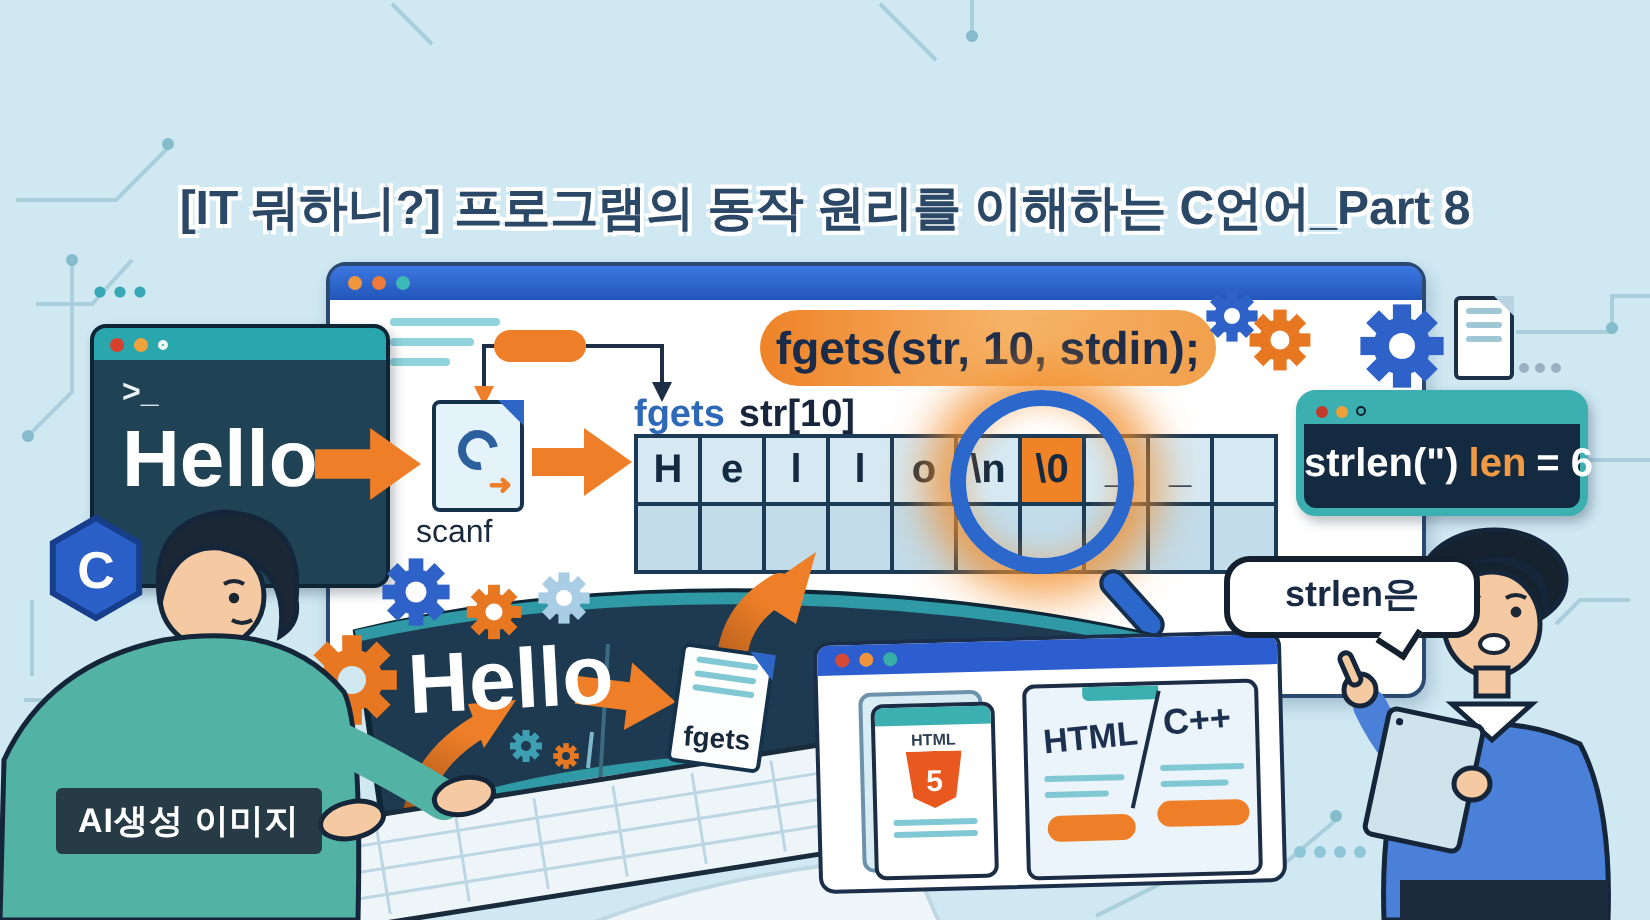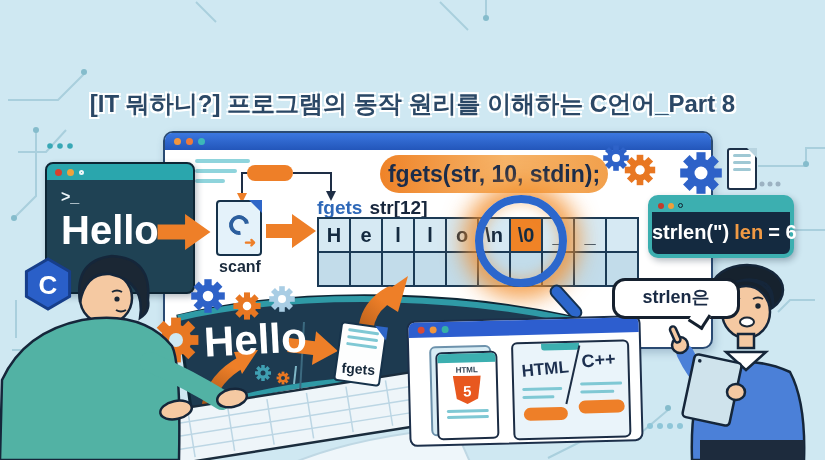--- a/index.html
+++ b/index.html
@@ -51,21 +51,21 @@
   .term-prompt{position:absolute;left:14px;top:24px;color:#eaf4f8;font-size:16px;font-weight:800;}
   .term-out{position:absolute;left:14px;top:44px;color:#fff;font-size:40px;font-weight:800;}
 
   
   .scanf-doc{position:absolute;left:216px;top:200px;width:46px;height:56px;background:#e4f2fa;border:2px solid #16324a;
     border-radius:4px;z-index:4;}
   .scanf-doc .fold{position:absolute;right:-2px;top:-2px;width:0;height:0;border-top:13px solid #2e66c8;border-left:13px solid transparent;}
   .scanf-doc .cring{position:absolute;left:11px;top:13px;width:20px;height:20px;border:4px solid #2c5f9e;border-radius:50%;
     border-right-color:transparent;transform:rotate(35deg);}
   .scanf-doc .mini-arrow{position:absolute;right:4px;bottom:4px;color:#ee7f28;font-size:14px;font-weight:800;}
-  .scanf-label{position:absolute;left:208px;top:258px;width:64px;text-align:center;font-size:16px;font-weight:700;color:#1a2a3c;z-index:4;}
+  .scanf-label{position:absolute;left:208px;top:258px;width:64px;font-size:16px;font-weight:400;color:#1a2a3c;z-index:4;}
 
   
   .strlenwin{position:absolute;left:648px;top:195px;width:146px;height:63px;background:#142a40;border:4px solid #3cafb0;
     border-radius:10px;z-index:5;box-shadow:2px 3px 6px rgba(20,40,60,.3);}
   .strlenwin .bar{height:13px;background:#3cafb0;display:flex;align-items:center;gap:4px;padding-left:6px;}
   .strlenwin .dot{width:6px;height:6px;}
   .strlen-line{position:absolute;left:0;top:22px;width:100%;text-align:center;font-size:20px;font-weight:700;color:#fff;white-space:nowrap;}
   .strlen-line .var{color:#f09a44;margin:0 5px;}
 
   
@@ -184,21 +184,21 @@
       <g fill="none" stroke="#1e2e46" stroke-width="2">
         <path d="M84,40 L77,40 L77,60"></path>
         <path d="M128,40 L166,40 L166,58"></path>
       </g>
       <rect x="82" y="32" width="46" height="16" rx="8" fill="#ee7f28"></rect>
       <polygon points="72,60 82,60 77,70" fill="#ee7f28"></polygon>
       <polygon points="161,58 171,58 166,68" fill="#1e2e46"></polygon>
     </svg>
     <div class="fgets-pill">fgets(str, 10, stdin);</div>
     <div class="decl">
-      <span class="kw">fgets</span><span class="nm">str[12]</span>
+      <span class="kw">fgets</span><span class="nm">str[10]</span>
     </div>
     <div class="array-wrap">
       <div class="cells-row">
           <div class="cell">H</div>
           <div class="cell">e</div>
           <div class="cell">l</div>
           <div class="cell">l</div>
           <div class="cell">o</div>
           <div class="cell">\n</div>
           <div class="cell hl">\0</div>
@@ -420,14 +420,15 @@
       <div class="pill" style="left:9px;top:64px;width:44px"></div>
       <div class="pill" style="left:64px;top:58px;width:46px"></div>
     </div>
   </div>
 
   <div class="bubble">
     <div class="ln">strlen은</div>
     <div class="tail"></div>
   </div>
 
+  <div class="ai-badge">AI생성 이미지</div>
 
 </div>
 
 </body></html>

